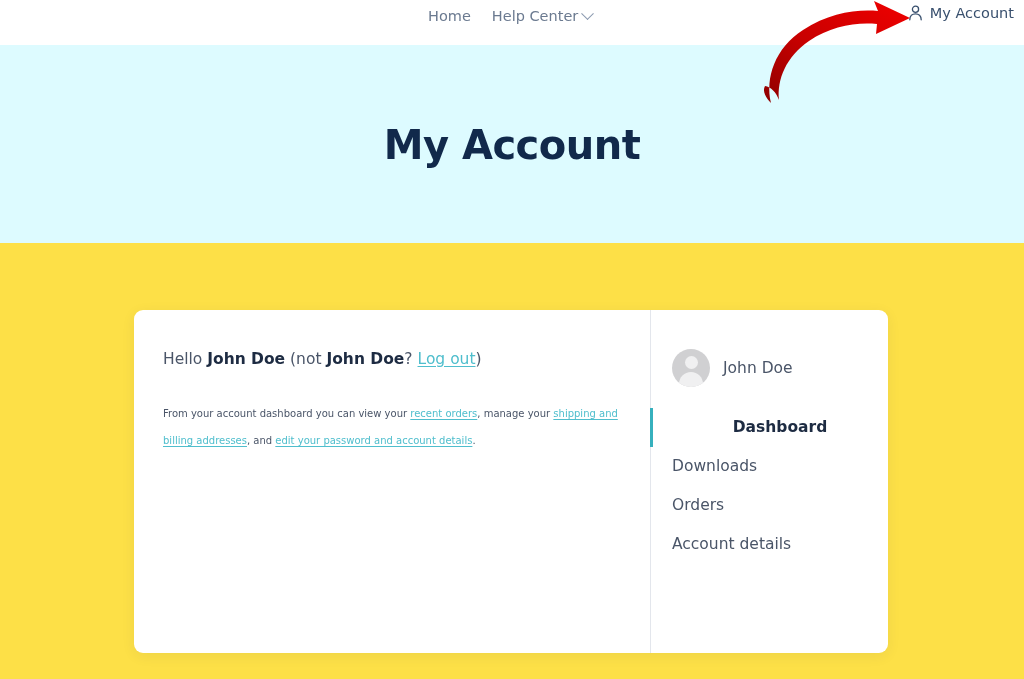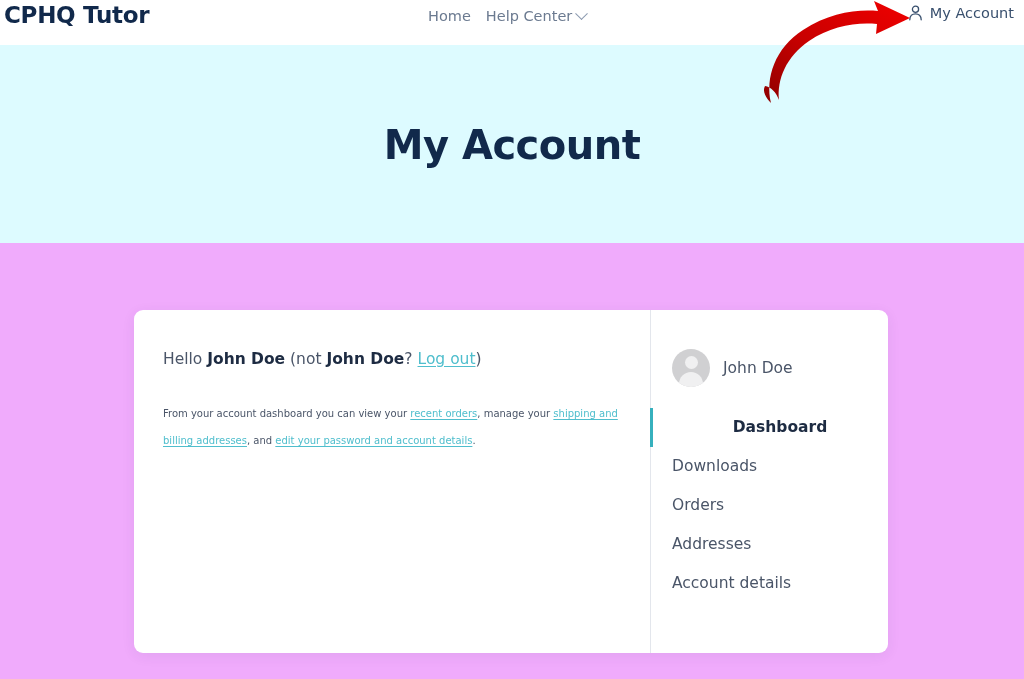--- a/index.html
+++ b/index.html
@@ -38,21 +38,21 @@
     letter-spacing: -0.3px;
     white-space: nowrap;
   }
 
   .main-nav {
     position: absolute;
     left: 428px;
     top: 6px;
     display: flex;
     align-items: center;
-    gap: 15px;
+    gap: 21px;
   }
 
   .nav-link {
     font-size: 14.5px;
     color: #6b7a90;
     white-space: nowrap;
     line-height: 20px;
   }
 
   .nav-dropdown {
@@ -114,21 +114,21 @@
     z-index: 40;
     pointer-events: none;
   }
 
   
   .content-area {
     position: absolute;
     top: 243px; left: 0;
     width: 1024px;
     height: 436px;
-    background: #f0abfc;
+    background: #fde047;
     padding-left: 12px;
   }
 
   .account-card {
     position: absolute;
     left: 134px;
     top: 67px;
     width: 754px;
     height: 343px;
     background: #ffffff;
@@ -233,21 +233,20 @@
     width: 3px;
     height: 100%;
     background: #36b0bd;
   }
 </style>
 </head>
 <body>
 
 <div class="site-header">
 
-  <div class="brand">CPHQ Tutor</div>
 
   <nav class="main-nav">
     <span class="nav-link">Home</span>
     <span class="nav-link nav-dropdown">
       <span>Help Center</span>
       <span class="chevron-down"></span>
     </span>
   </nav>
 
   <div class="account-link">
@@ -311,22 +310,19 @@
         <li class="side-item active">
           <span>Dashboard</span>
         </li>
         <li class="side-item">
           <span>Downloads</span>
         </li>
         <li class="side-item">
           <span>Orders</span>
         </li>
         <li class="side-item">
-          <span>Addresses</span>
-        </li>
-        <li class="side-item">
           <span>Account details</span>
         </li>
       </ul>
 
     </div>
   </div>
 </div>
 
 </body></html>

